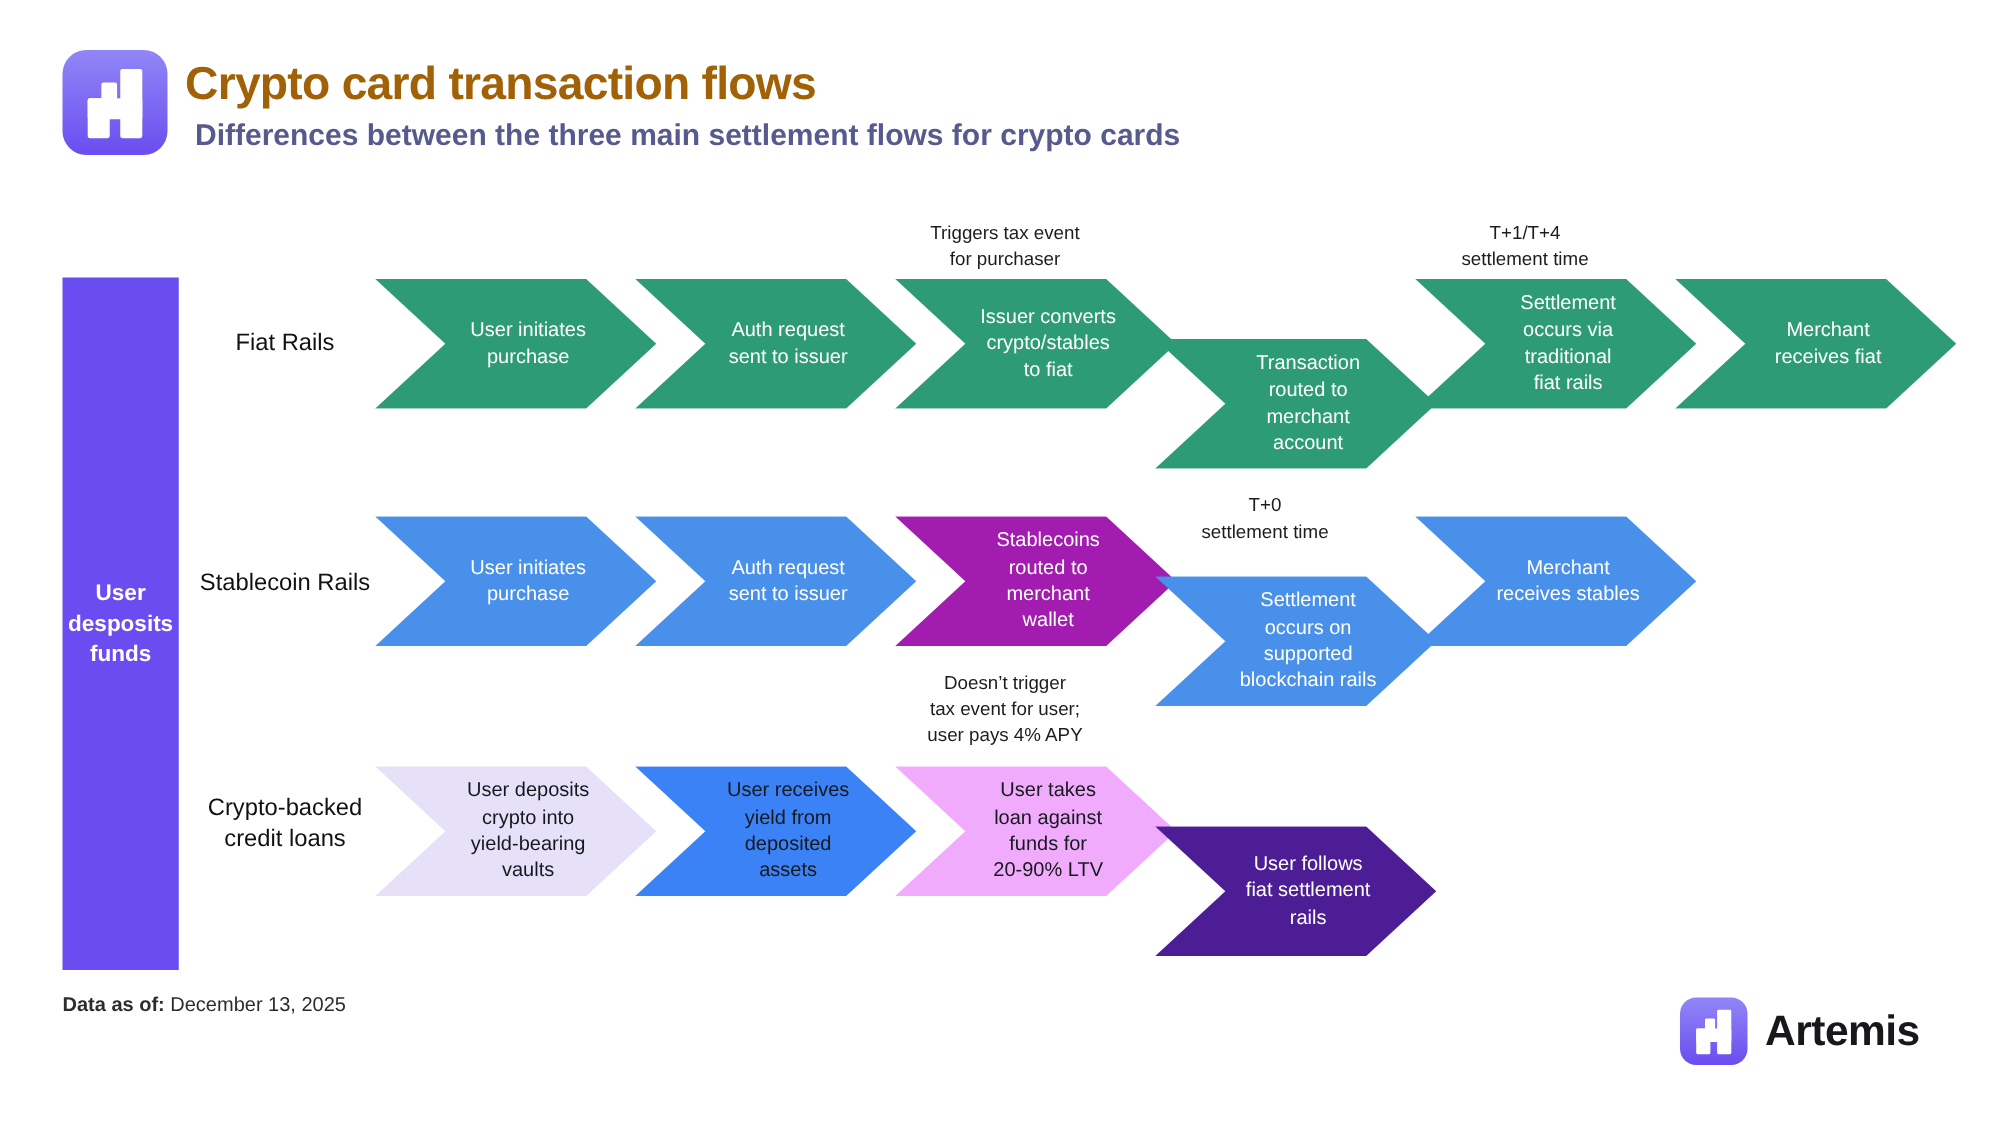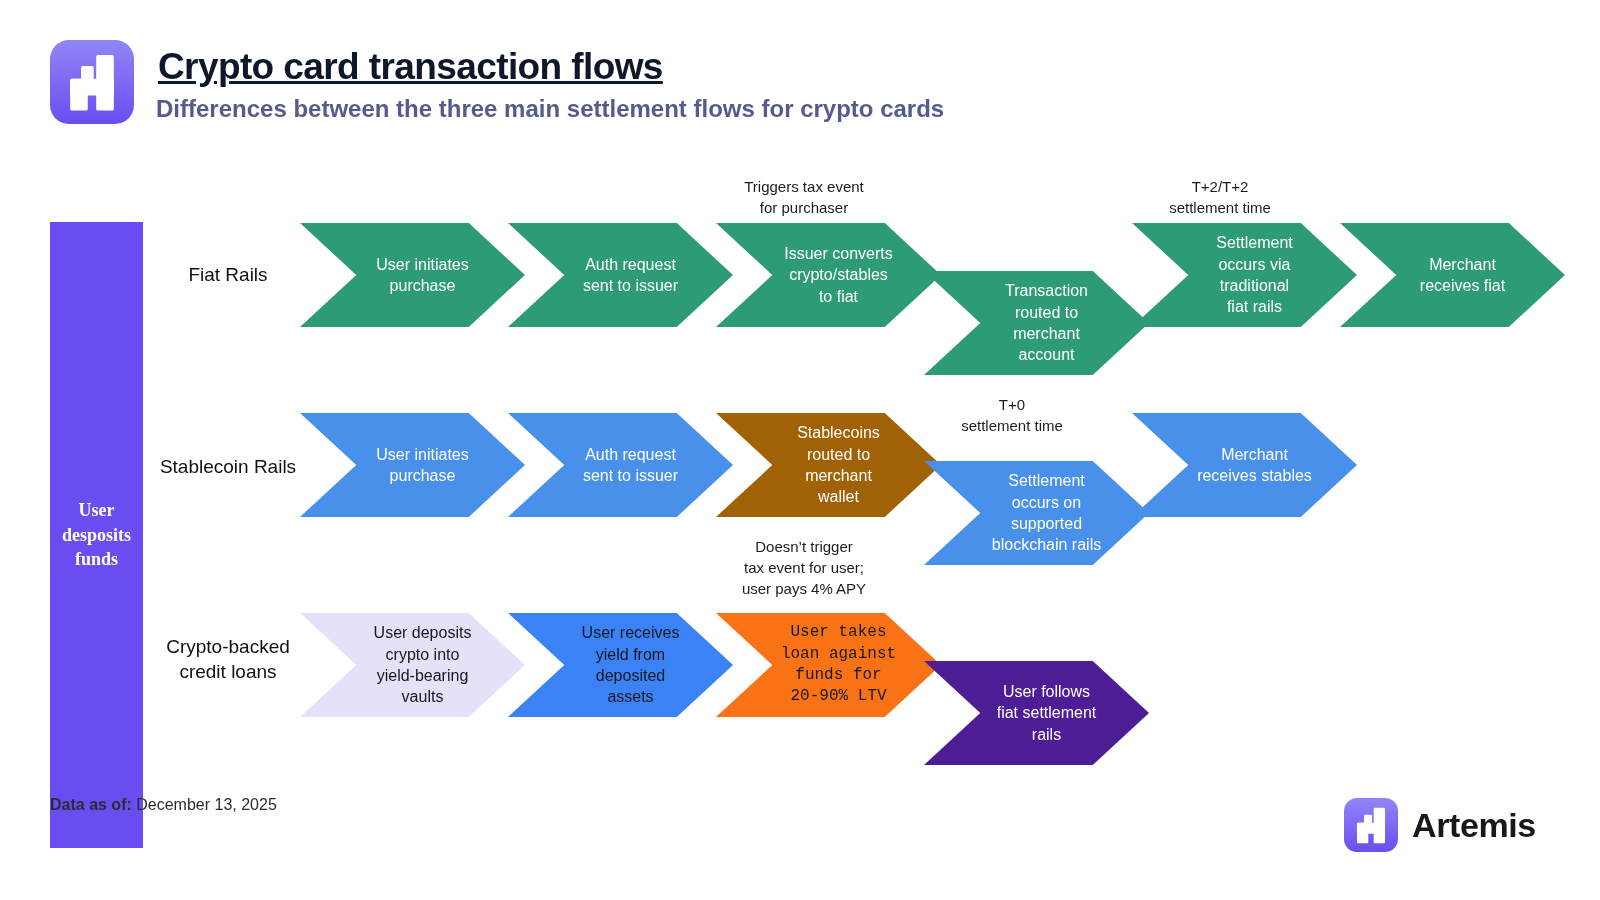--- a/index.html
+++ b/index.html
@@ -8,31 +8,31 @@
     font-family:"Liberation Sans", sans-serif;color:#1b1d22;
   }
   
   .app-logo{
     position:absolute;left:50px;top:40px;width:84px;height:84px;border-radius:19px;
     background:linear-gradient(180deg,#9186f7 0%,#6a4df0 100%);
     display:flex;align-items:center;justify-content:center;
   }
   .app-logo svg{width:100%;height:100%;}
   .page-title{
-    position:absolute;left:158px;top:46px;font-size:37px;font-weight:700;
-    letter-spacing:-0.6px;color:#0f172a;white-space:nowrap;text-decoration:underline;
+    position:absolute;left:148px;top:46px;font-size:37px;font-weight:700;
+    letter-spacing:-0.6px;color:#a16207;white-space:nowrap;
   }
   .page-subtitle{
     position:absolute;left:156px;top:95px;font-size:24px;font-weight:700;
     color:#575a8e;white-space:nowrap;
   }
   
   .deposit-box{
-    position:absolute;left:50px;top:222px;width:93px;height:626px;
-    display:flex;align-items:center;justify-content:center;text-align:center;font-family:Liberation Serif, serif;
+    position:absolute;left:50px;top:222px;width:93px;height:554px;
+    display:flex;align-items:center;justify-content:center;text-align:center;
   }
   .deposit-box .txt{
     color:#ffffff;font-size:18px;font-weight:700;line-height:1.36;white-space:pre-line;
   }
   
   .row-label{
     position:absolute;left:138px;width:180px;text-align:center;
     font-size:19px;color:#101114;line-height:1.32;white-space:pre-line;
   }
   .row-label.l1{top:262px;}
@@ -101,21 +101,21 @@
 funds</div>
   </div>
 
   <div class="row-label l1">Fiat Rails</div>
   <div class="row-label l2">Stablecoin Rails</div>
   <div class="row-label l3">Crypto-backed
 credit loans</div>
 
   <div class="ann a1">Triggers tax event
 for purchaser</div>
-  <div class="ann a2">T+2/T+2
+  <div class="ann a2">T+1/T+4
 settlement time</div>
   <div class="ann a3">T+0
 settlement time</div>
   <div class="ann a4">Doesn’t trigger
 tax event for user;
 user pays 4% APY</div>
 
   <div class="flow-row r1">
     <div class="chev p0" style="background-color: rgb(46, 155, 119);">
       <div class="chev-text light">User initiates
@@ -150,21 +150,21 @@
 
   <div class="flow-row r2">
     <div class="chev p0" style="background-color: rgb(73, 144, 235);">
       <div class="chev-text light">User initiates
 purchase</div>
     </div>
     <div class="chev p1" style="background-color: rgb(73, 144, 235);">
       <div class="chev-text light">Auth request
 sent to issuer</div>
     </div>
-    <div class="chev p2" style="background-color: #a16207;">
+    <div class="chev p2" style="background-color: #a21caf;">
       <div class="chev-text light">Stablecoins
 routed to
 merchant
 wallet</div>
     </div>
     <div class="chev p3" style="background-color: rgb(73, 144, 235);">
       <div class="chev-text light">Settlement
 occurs on
 supported
 blockchain rails</div>
@@ -181,21 +181,21 @@
 crypto into
 yield-bearing
 vaults</div>
     </div>
     <div class="chev p1" style="background-color: #3b82f6;">
       <div class="chev-text dark">User receives
 yield from
 deposited
 assets</div>
     </div>
-    <div class="chev p2" style="background-color: #f97316; font-family: Liberation Mono, monospace;">
+    <div class="chev p2" style="background-color: #f0abfc;">
       <div class="chev-text dark">User takes
 loan against
 funds for
 20-90% LTV</div>
     </div>
     <div class="chev p3" style="background-color: #4c1d95;">
       <div class="chev-text light">User follows
 fiat settlement
 rails</div>
     </div>

